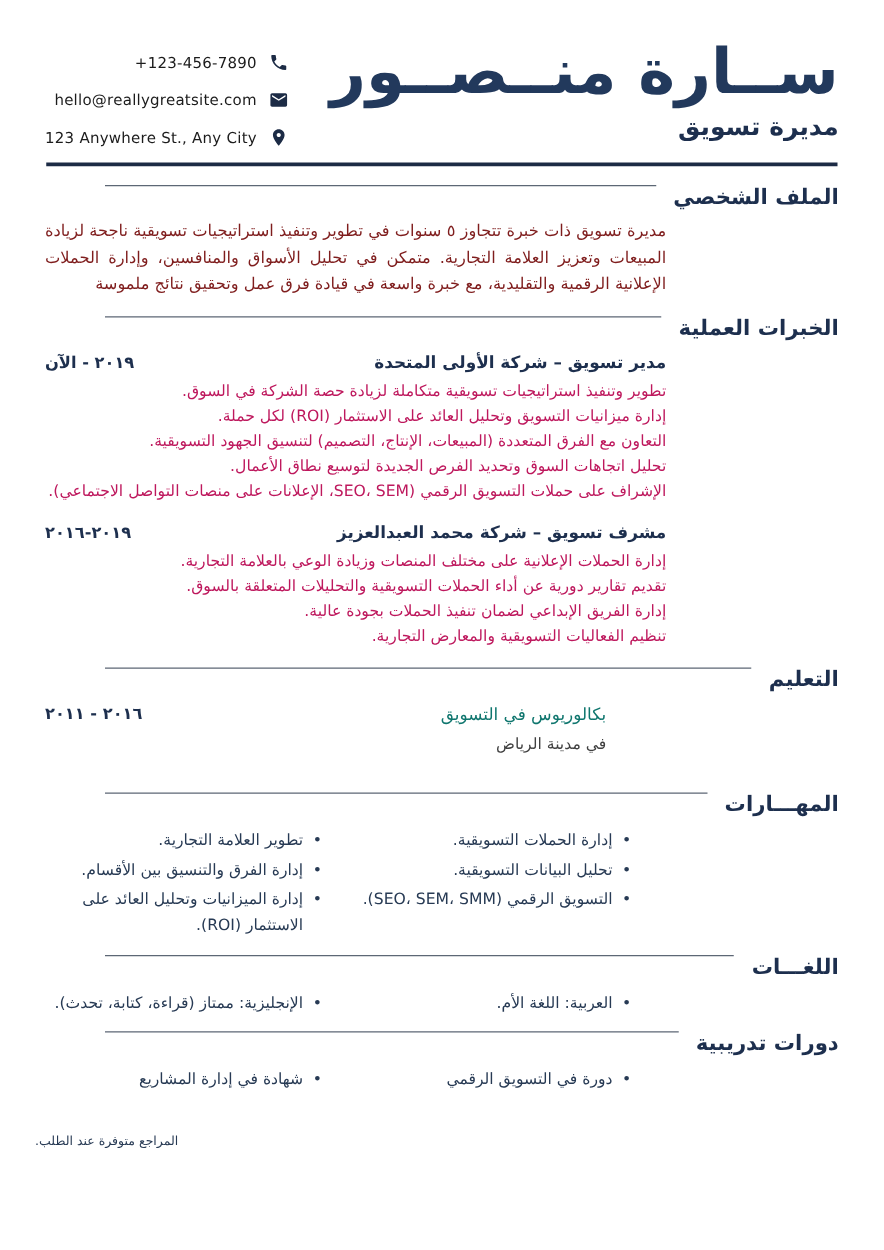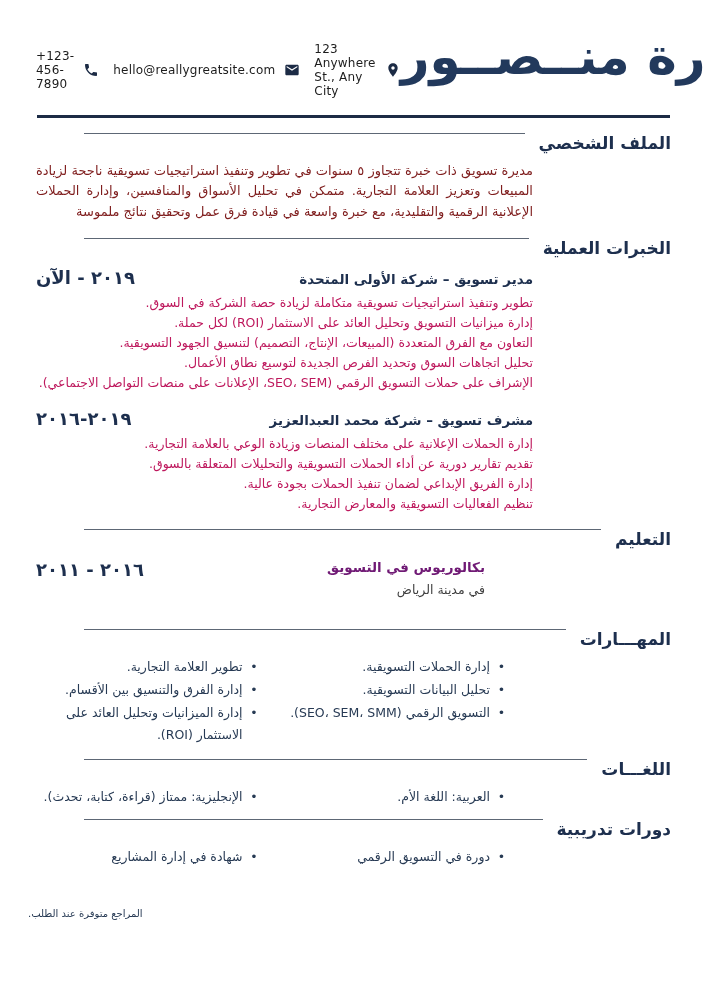--- a/index.html
+++ b/index.html
@@ -4,47 +4,47 @@
 <style>
   * { box-sizing: border-box; }
   html, body { margin: 0; padding: 0; background: #ffffff; }
   .page {
     width: 707px; height: 1000px; background: #ffffff; overflow: hidden;
     position: relative; direction: rtl;
     font-family: "DejaVu Sans", sans-serif; color: #273a54;
   }
   
   .header { display: flex; direction: ltr; justify-content: space-between; align-items: flex-start; padding: 26px 36px 0 36px; }
-  .contact { display: flex; gap: 14px; padding-top: 16px; }
+  .contact { display: flex; flex-direction: column; gap: 14px; padding-top: 16px; }
   .contact-row { display: flex; direction: ltr; justify-content: flex-end; align-items: center; gap: 9px; }
   .contact-text { font-size: 12px; color: #1c1c1c; letter-spacing: .2px; }
   .contact-icon svg { width: 16px; height: 16px; fill: #1c2b45; display: block; }
   .identity { direction: rtl; text-align: right; }
   .name { font-size: 50px; font-weight: bold; color: #22395c; line-height: 1.15; margin-top: 3px; white-space: nowrap; }
-  .job-title { font-size: 12px; font-weight: bold; color: #1d2f4e; margin-top: 2px; }
+  .job-title { font-size: 20px; font-weight: bold; color: #1d2f4e; margin-top: 2px; }
   .top-rule { height: 3px; background: #1c2b45; margin: 12px 37px 0 37px; }
   
   main { padding: 0 36px; }
   .section { margin-top: 15px; }
   .section-header { display: flex; align-items: flex-start; }
   .section-title { font-size: 17px; font-weight: bold; color: #1d2f4e; margin: 0; white-space: nowrap; }
   .section-line { flex: 1; height: 1px; background: #5d6775; margin-right: 14px; margin-left: 48px; }
   .section-content { margin-right: 138px; }
   .profile-text { margin: 8px 0 0; font-size: 13px; line-height: 1.6; text-align: justify; color: #7f1d1d; }
   
   .job { margin-top: 9px; }
   .job + .job { margin-top: 15px; }
   .job-header { display: flex; justify-content: space-between; align-items: baseline; }
   .job-role { font-size: 13.5px; font-weight: bold; color: #1d2f4e; margin: 0; }
-  .date { font-size: 18px; font-weight: bold; color: #1d2f4e; direction: ltr; unicode-bidi: isolate; white-space: nowrap; }
+  .date { font-size: 13px; font-weight: bold; color: #1d2f4e; direction: ltr; unicode-bidi: isolate; white-space: nowrap; }
   .job-details { margin-top: 5px; }
   .job-details .detail-line { font-size: 12.5px; line-height: 1.6; text-align: right; color: #be185d; }
   
   .edu-row { display: flex; justify-content: space-between; align-items: flex-start; margin-top: 10px; padding-right: 48px; }
-  .edu-degree { font-size: 13.5px; font-weight: bold; color: #701a75; margin: 0; }
+  .edu-degree { font-size: 13.5px; font-weight: normal; color: #0f766e; margin: 0; }
   .edu-location { font-size: 12.5px; margin-top: 7px; color: #404040; }
   
   .two-col { display: flex; gap: 26px; margin-top: 7px; padding-right: 28px; }
   .two-col ul { list-style: none; margin: 0; padding: 0; flex: 1; }
   .two-col li { position: relative; padding-right: 15px; font-size: 12.5px; line-height: 1.7; text-align: right; color: #273a54; margin-bottom: 2px; }
   .two-col li::before { content: "\2022"; position: absolute; right: 0; top: 0; color: #273a54; }
   
   .footer-note { position: absolute; left: 28px; top: 908px; font-size: 10px; color: #273a54; direction: rtl; }
 </style>
 </head>

